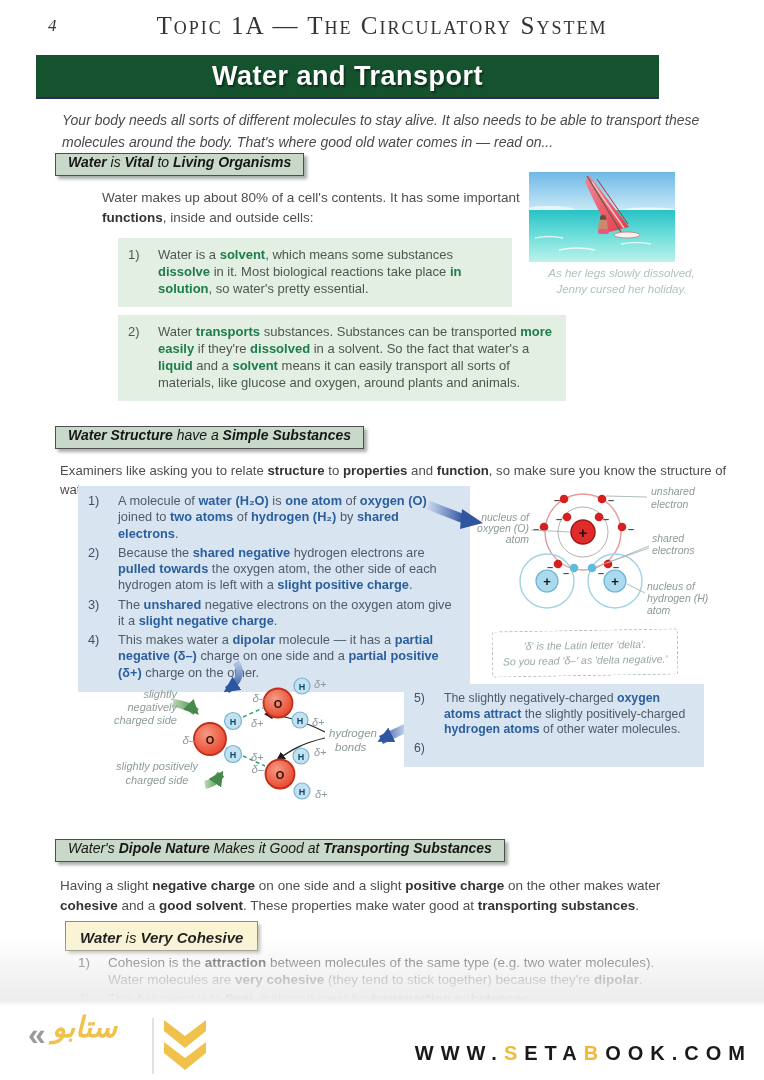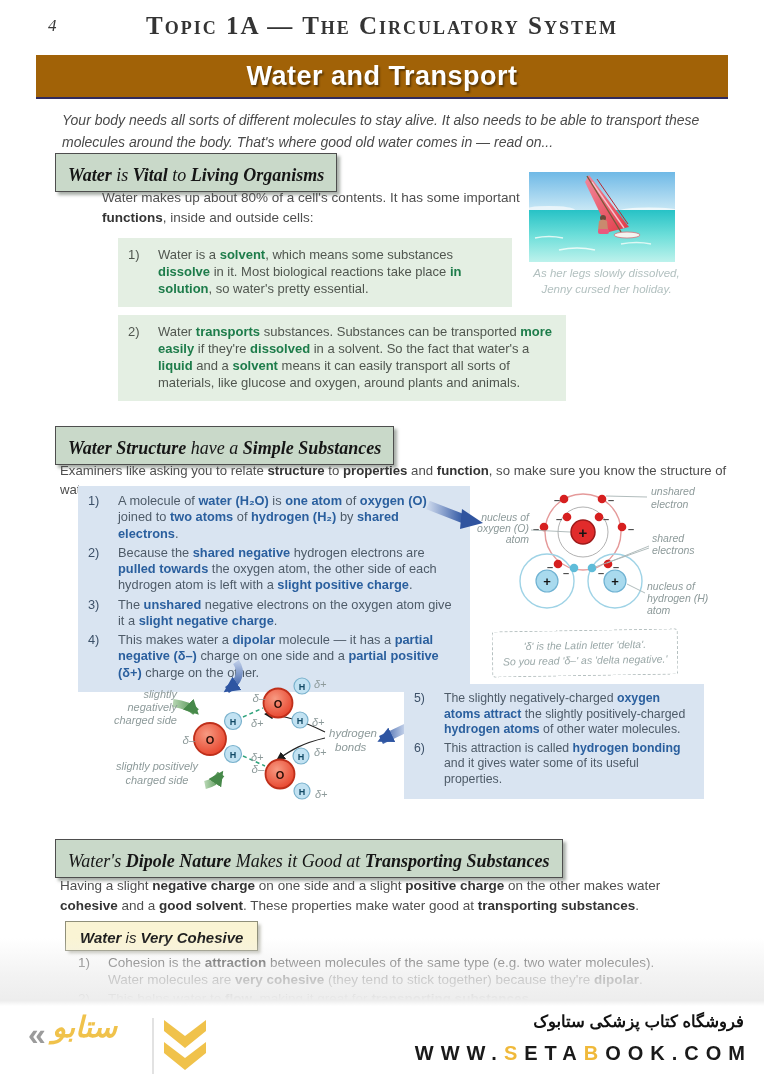--- a/index.html
+++ b/index.html
@@ -2,30 +2,30 @@
 <html><head>
 <meta charset="utf-8">
 <style>
   html,body{margin:0;padding:0;background:#fff;}
   .page{position:relative;width:764px;height:1080px;background:#fff;overflow:hidden;
         font-family:"Liberation Sans",sans-serif;}
   .abs{position:absolute;}
   
   .pagenum{left:48px;top:16px;font-family:"Liberation Serif",serif;font-style:italic;font-size:17px;color:#3a3a3a;}
   .header-title{left:0;right:0;top:12px;text-align:center;font-family:"Liberation Serif",serif;
-                font-variant:small-caps;font-size:25px;letter-spacing:2px;color:#343434;font-weight:700;}
-  .banner{left:36px;top:55px;width:692px;height:42px;background:#a16207;border-bottom:2px solid #2f2a5e;
+                font-variant:small-caps;font-size:25px;letter-spacing:2px;color:#343434;font-weight:400;}
+  .banner{left:36px;top:55px;width:623px;height:42px;background:#14532d;border-bottom:2px solid #2f2a5e;
           display:flex;align-items:center;justify-content:center;}
   .banner span{color:#fff;font-size:27px;font-weight:bold;letter-spacing:.5px;
                text-shadow:1.5px 1.5px 2px rgba(0,0,0,.45);}
   .intro{left:62px;top:110px;width:640px;font-style:italic;font-size:14px;line-height:1.55;color:#4a4a4a;}
   
   .headbox{display:inline-block;background:#c9d9c9;border:1px solid #4e4e4e;
-           box-shadow:3px 3px 3px rgba(110,120,110,.6);padding:11px 12px 5px;
-           font-style:italic;font-size:18px;color:#161616;white-space:nowrap;font-family:Liberation Serif, serif;}
+           box-shadow:3px 3px 3px rgba(110,120,110,.6);padding:0 12px 5px;
+           font-style:italic;font-size:14px;color:#161616;white-space:nowrap;}
   .h1{left:55px;top:153px;} .h2{left:55px;top:426px;} .h3{left:55px;top:839px;}
   .para{font-size:13.5px;line-height:1.45;color:#4e4e4e;}
   .para strong{color:#343434;}
   .p1{left:62px;top:188px;width:430px;margin-left:40px;}
   .p2{left:60px;top:461px;width:704px;font-size:13.2px;}
   .p3{left:60px;top:876px;width:660px;}
   
   .pt{display:flex;}
   .pt .n{flex:none;width:30px;}
   .pt .t{flex:1;}
@@ -36,21 +36,21 @@
   .gb2{left:118px;top:315px;width:448px;}
   .bluebox{box-sizing:border-box;background:#d9e4f1;padding:7px 10px 8px;color:#4e5b68;
            font-size:12.8px;line-height:1.27;}
   .bluebox strong{color:#2a5f9e;}
   .bluebox .n{color:#3c5068;}
   .bluebox .pt{margin-bottom:3px;}
   .bb1{left:78px;top:486px;width:392px;}
   .bb2{left:404px;top:684px;width:300px;font-size:12.3px;}
   
   .photo{left:529px;top:172px;width:146px;height:90px;}
-  .caption{left:509px;top:266px;width:195px;text-align:center;font-size:11.5px;line-height:1.35;
+  .caption{left:524px;top:266px;width:195px;text-align:center;font-size:11.5px;line-height:1.35;
            color:#b3c1c0;font-style:italic;}
   .prewrap{white-space:pre-wrap;}
   
   .deltanote{left:492px;top:630px;width:184px;height:44px;border:1.6px dashed #b4bfbf;border-radius:3px;
              transform:rotate(-1deg);display:flex;flex-direction:column;align-items:center;justify-content:center;
              font-size:10.5px;font-style:italic;color:#9aa8a8;line-height:1.45;text-align:center;}
   
   .creambox{left:65px;top:921px;display:inline-block;background:#faf4d4;border:1px solid #8f8f7a;
             box-shadow:2.5px 2.5px 3px rgba(130,130,110,.5);padding:7px 14px 4px;
             font-style:italic;font-size:15px;color:#1d1d1d;white-space:nowrap;}
@@ -322,21 +322,20 @@
     </g>
   </svg>
 
   <div class="abs bluebox bb2">
     <div class="pt">
       <span class="n">5)</span>
       <span class="t">The slightly negatively-charged <strong>oxygen atoms attract</strong> the slightly positively-charged <strong>hydrogen atoms</strong> of other water molecules.</span>
     </div>
     <div class="pt">
       <span class="n">6)</span>
-      <span class="t">This attraction is called <strong>hydrogen bonding</strong> and it gives water some of its useful properties.</span>
     </div>
   </div>
 
   <div class="abs headbox h3">Water's <strong>Dipole Nature</strong> Makes it Good at <strong>Transporting Substances</strong></div>
   <div class="abs para p3">Having a slight <strong>negative charge</strong> on one side and a slight <strong>positive charge</strong> on the other makes water <strong>cohesive</strong> and a <strong>good solvent</strong>.  These properties make water good at <strong>transporting substances</strong>.</div>
   <div class="abs creambox"><strong>Water</strong> is <strong>Very Cohesive</strong></div>
 
   <div class="abs cohpts">
     <div class="pt">
       <span class="n">1)</span>
@@ -353,17 +352,16 @@
 
   <div class="abs footer">
     <span class="logo-mark">«</span>
     <span class="logo-word">ستابو</span>
     <span class="logo-sub">فروشگاه اینترنتی کتاب</span>
     <span class="logo-divider"></span>
     <svg class="logo-emblem" width="46" height="56" viewBox="0 0 46 56">
       <path d="M2,2 L23,18 L44,2 L44,13 L23,30 L2,13 Z" fill="#f0c24b"></path>
       <path d="M2,24 L23,40 L44,24 L44,35 L23,52 L2,35 Z" fill="#f0c24b"></path>
     </svg>
-    <span class="store-title">فروشگاه کتاب پزشکی ستابوک</span>
     <span class="site-url">WWW.<strong>S</strong>ETA<strong>B</strong>OOK.COM</span>
   </div>
 
 </div>
 
 </body></html>

